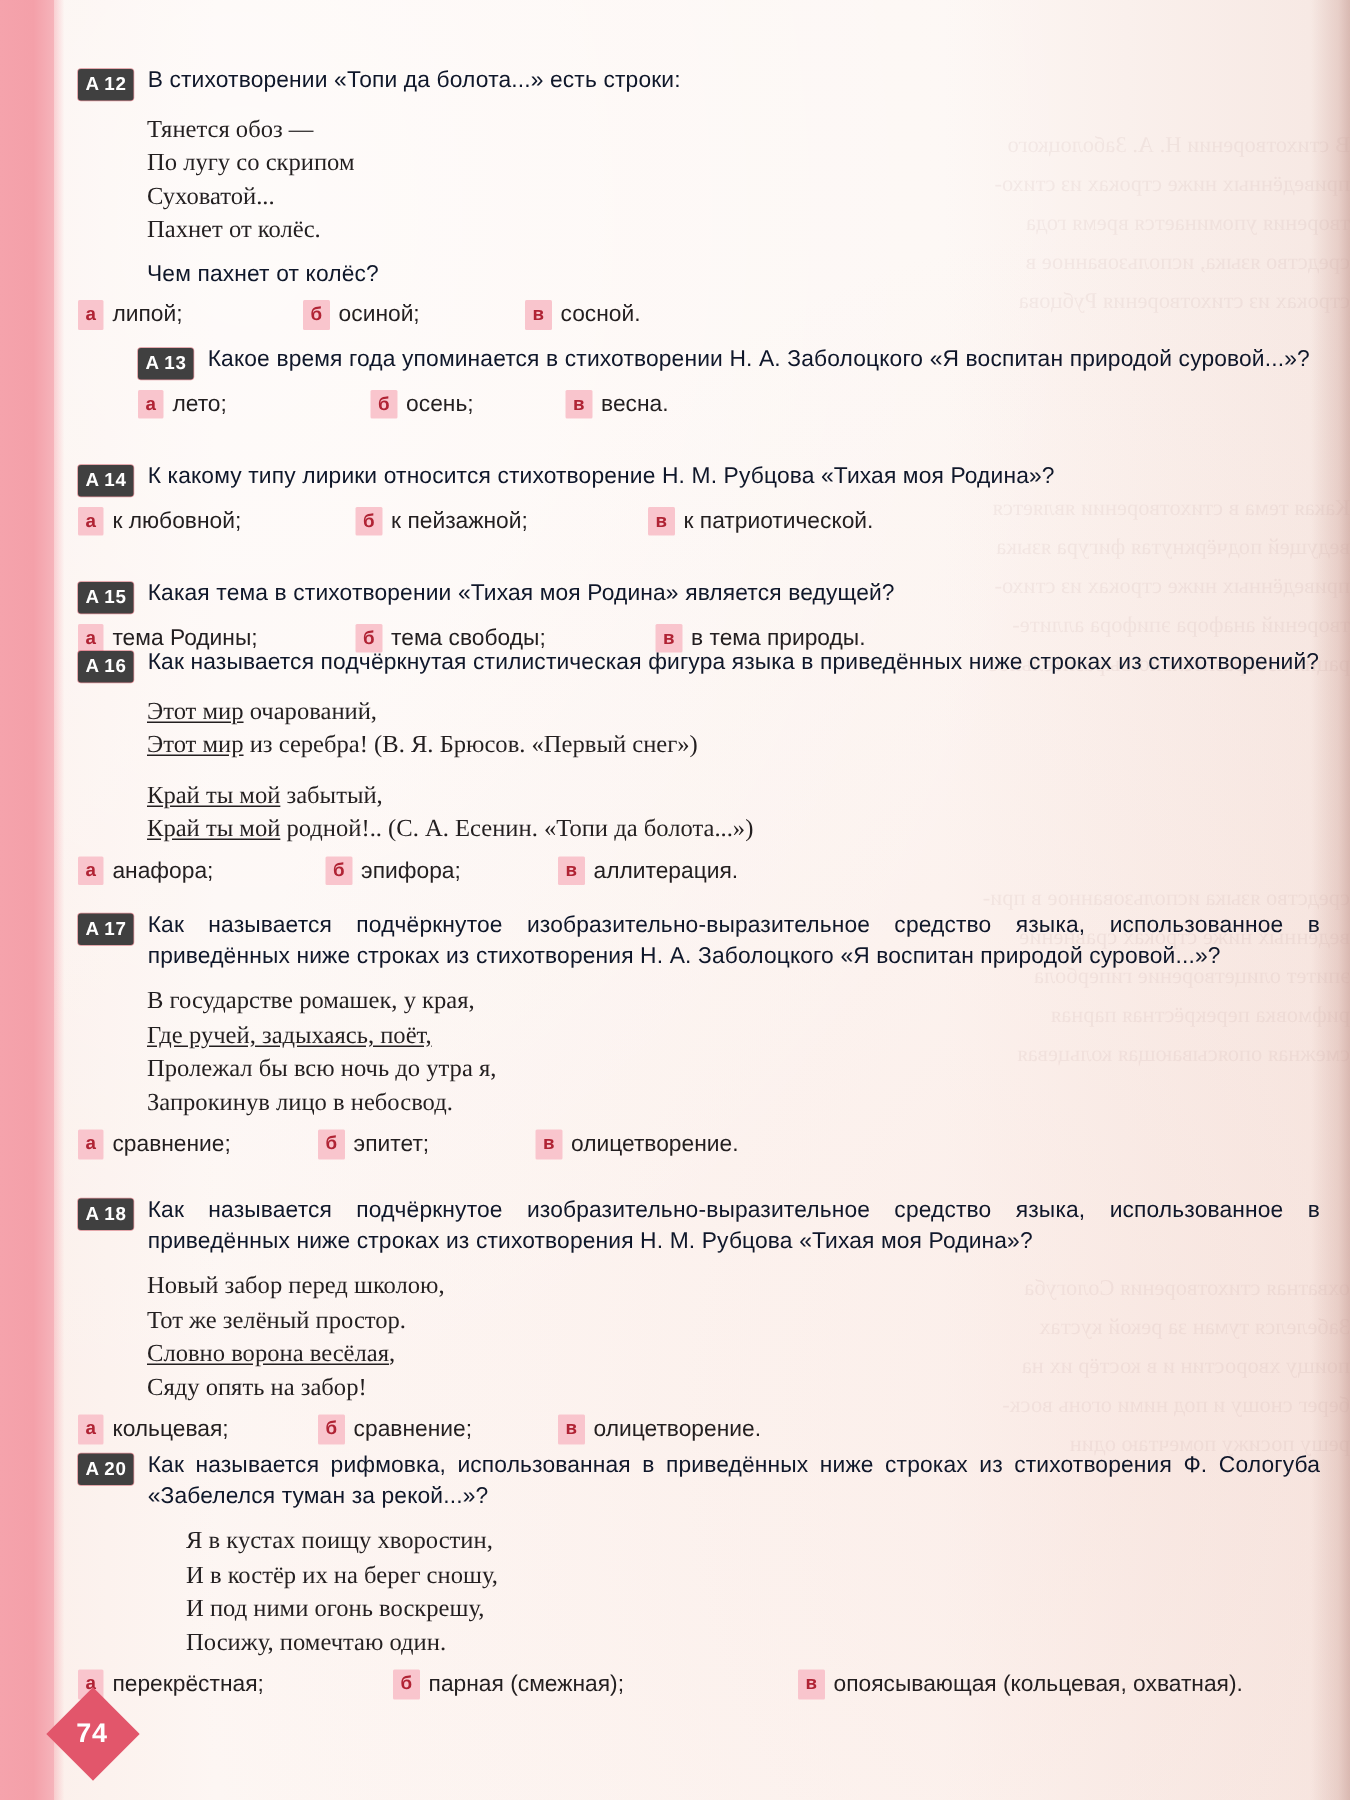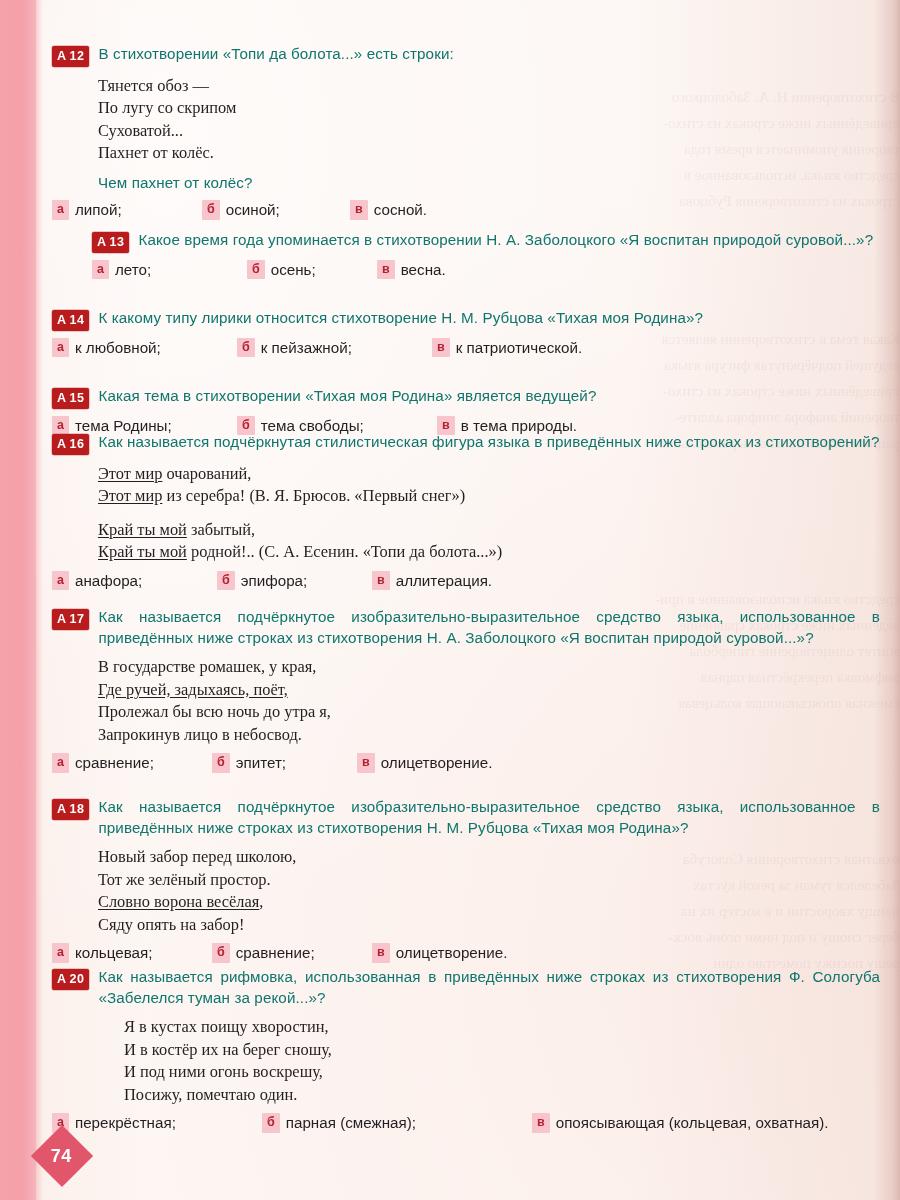--- a/index.html
+++ b/index.html
@@ -62,38 +62,38 @@
   .q{ position:relative; }
 
   .qhead{
     display:flex;
     align-items:flex-start;
     gap:9px;
   }
   .badge{
     flex:0 0 auto;
     margin-top:2px;
-    background:#b91c1c;
+    background:#404040;
     color:#fff;
     font-weight:bold;
     font-size:12.5px;
     line-height:1;
     padding:4px 5px 4px 5px;
     border-radius:2px;
     letter-spacing:.5px;
     font-family:"Liberation Sans", sans-serif;
     white-space:nowrap;
     box-shadow:0 0 0 .5px rgba(190,40,58,.5);
   }
   .badge .bnum{ margin-left:3px; }
 
   .qtext{
     font-size:15.2px;
     line-height:20.5px;
-    color:#0f766e;
+    color:#0f172a;
     text-align:justify;
     text-justify:inter-word;
     letter-spacing:.1px;
   }
 
   .verse{
     margin:8px 0 0 46px;
     font-family:"Liberation Serif", serif;
     font-size:16.4px;
     line-height:22.5px;

